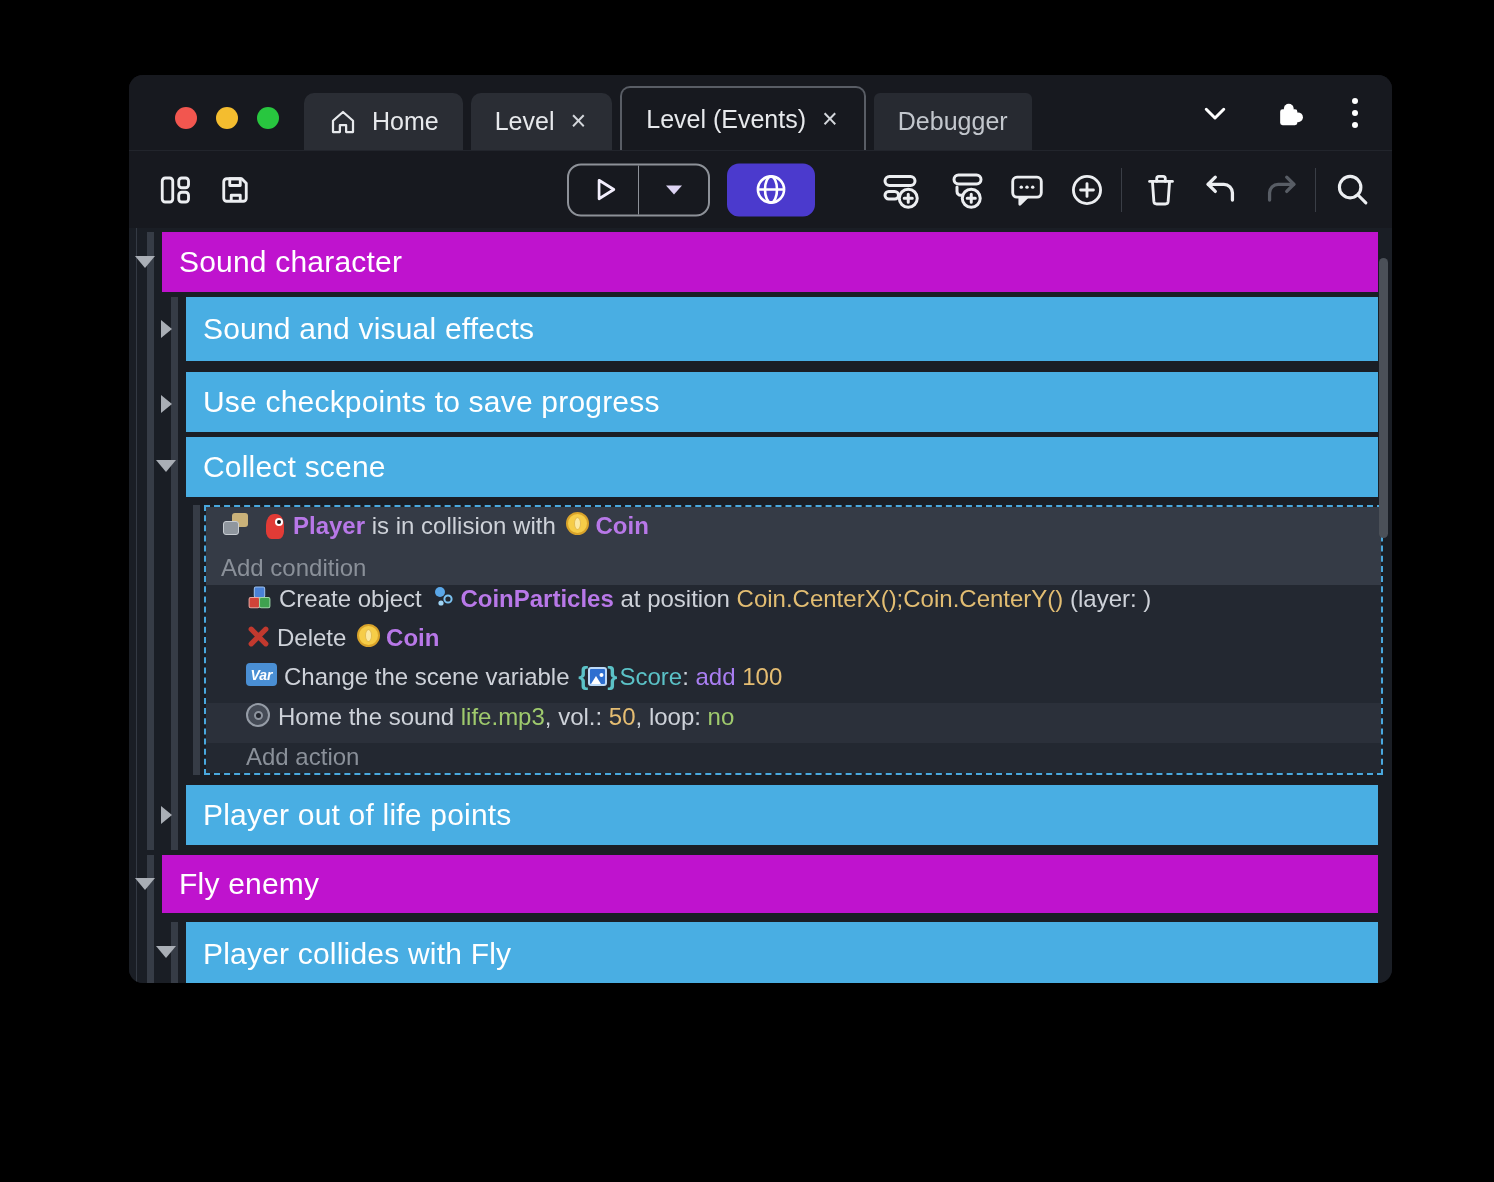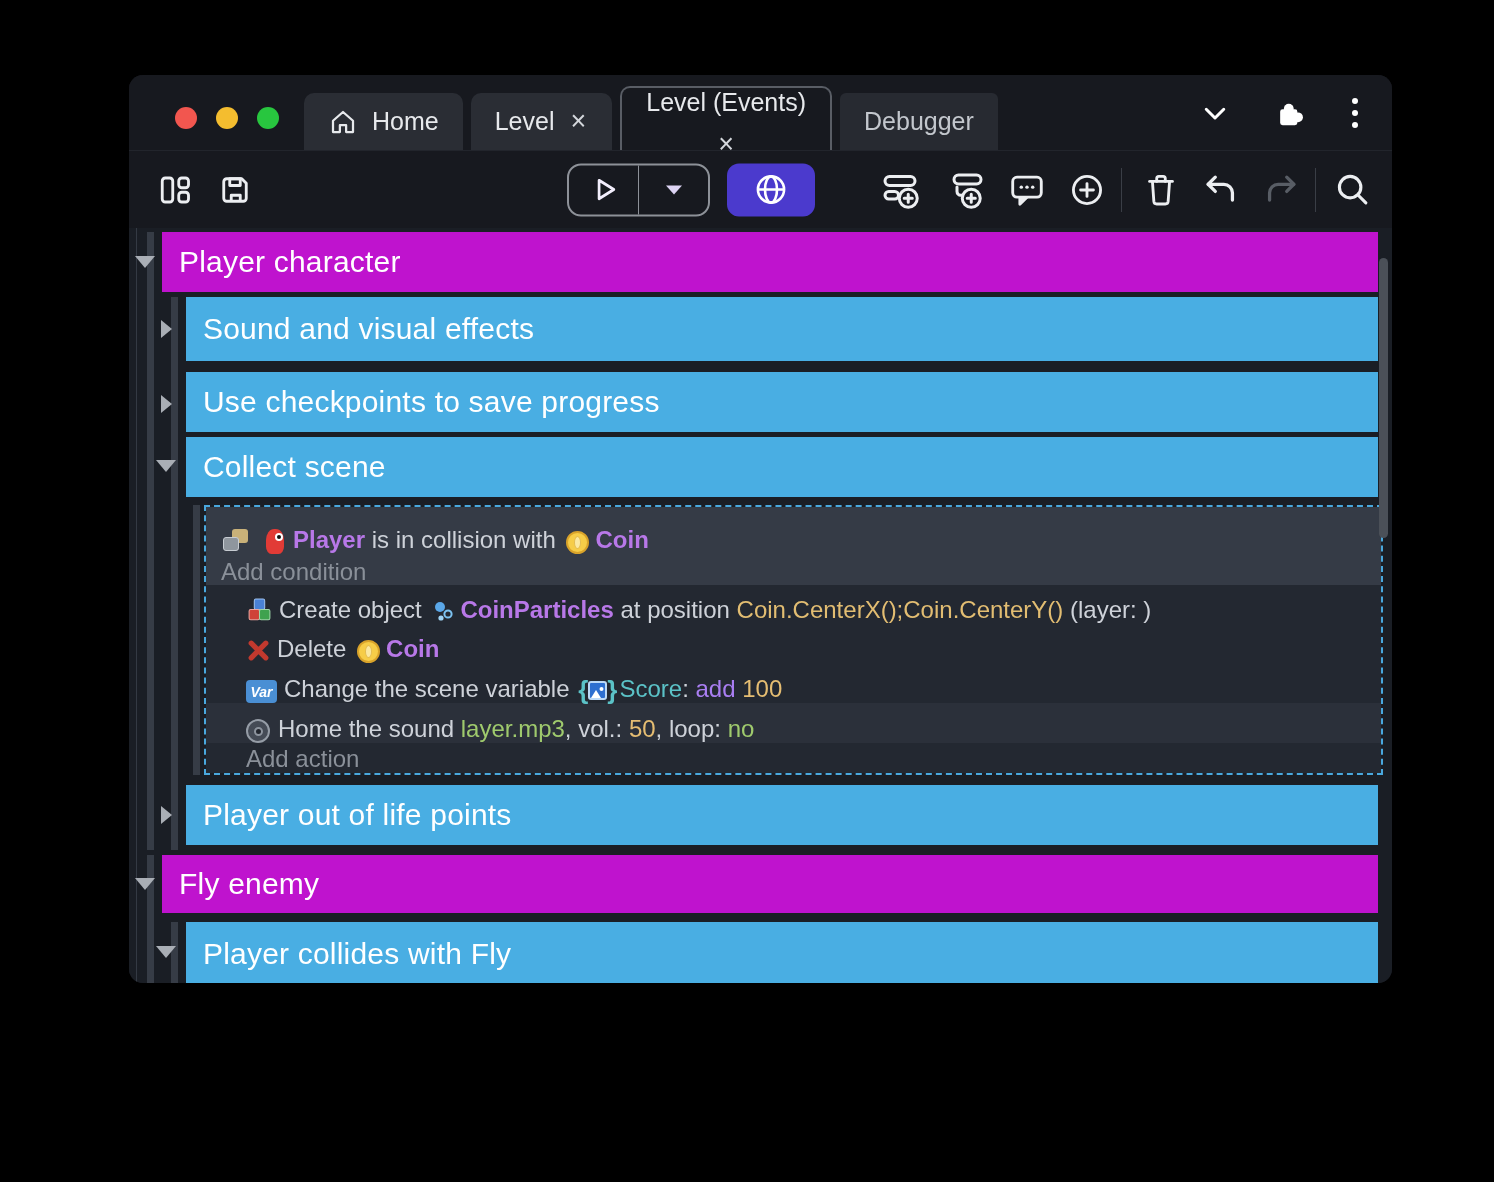--- a/index.html
+++ b/index.html
@@ -11,21 +11,21 @@
 
   
   .tabbar { position:relative; height:75px; background:#17191f; }
   .traffic { position:absolute; left:46px; top:32px; display:flex; gap:19px; }
   .light { width:22px; height:22px; border-radius:50%; }
   .light.red{ background:#f2564f; } .light.yellow{ background:#f4bd2f; } .light.green{ background:#28c63f; }
   .tabs { position:absolute; left:175px; bottom:0; display:flex; align-items:flex-end; gap:8px; }
   .tab { height:57px; display:flex; align-items:center; gap:14px; padding:0 24px;
          background:#2a2d34; border-radius:10px 10px 0 0; color:#e7e9ec; font-size:25px; }
   .tab .close { font-size:27px; color:#d4d7dc; line-height:1; padding:0 2px; }
-  .tab.active { height:64px; background:#17191f; border:2px solid #595d65; border-bottom:none;flex-direction:column; }
+  .tab.active { height:64px; background:#17191f; border:2px solid #595d65; border-bottom:none; }
   .tab.dim { color:#c3c7cd; background:#272a31; border-radius:6px 6px 0 0; }
   .tabbar-right { position:absolute; right:30px; top:0; height:75px; display:flex; align-items:center; gap:42px; }
   .dots { display:flex; flex-direction:column; gap:6px; padding:4px; }
   .dots i { width:6px; height:6px; border-radius:50%; background:#fff; }
 
   
   .toolbar { position:relative; height:78px; background:#17191f; border-top:1px solid #22252c; }
   .tbtn { position:absolute; top:50%; transform:translateY(-50%); display:flex; align-items:center; justify-content:center; }
   .sep { position:absolute; top:17px; width:1px; height:44px; background:#3a3e46; }
   .play-group { left:438px; width:143px; height:53px; border:2px solid #8d9198; border-radius:14px;
@@ -43,21 +43,21 @@
   .tri.down { border-left:10px solid transparent; border-right:10px solid transparent; border-top:12px solid #a9aeb5; }
   .tri.right { border-top:9px solid transparent; border-bottom:9px solid transparent; border-left:11px solid #a9aeb5; }
   .grp { position:absolute; right:14px; display:flex; align-items:center; padding-left:17px;
          color:#fff; font-size:30px; font-weight:500; letter-spacing:.2px; }
   .grp.magenta { background:#bf13ce; }
   .grp.blue { background:#49aee3; }
 
   .evt { position:absolute; left:75px; right:9px; border:2px dashed #49a8de; }
   .evt .cond-zone { background:#353b46; }
   .evt .act-zone { background:#232831; }
-  .row { display:flex; align-items:flex-end; white-space:pre; font-size:24px; color:#ced2d9; }
+  .row { display:flex; align-items:flex-start; white-space:pre; font-size:24px; color:#ced2d9; }
   .seg { white-space:pre; }
   .obj { color:#b878e8; font-weight:bold; }
   .expr { color:#e2bd72; }
   .varname { color:#5bc2c7; }
   .op { color:#a97ef2; }
   .num { color:#e5bd72; }
   .grn { color:#9fca6d; }
   .addlink { color:#8a9099; font-size:24px; }
   .icon { display:inline-flex; align-items:center; justify-content:center; flex:none; }
 
@@ -251,21 +251,21 @@
 
       <span class="tri down" style="left:6px;  top:28px"></span>
       <span class="tri right" style="left:32px; top:92px"></span>
       <span class="tri right" style="left:32px; top:167px"></span>
       <span class="tri down" style="left:27px; top:232px"></span>
       <span class="tri right" style="left:32px; top:578px"></span>
       <span class="tri down" style="left:6px;  top:650px"></span>
       <span class="tri down" style="left:27px; top:718px"></span>
 
       <div class="grp magenta" style="left:33px; top:4px;   height:60px">
-        <span>Player character</span>
+        <span>Sound character</span>
       </div>
       <div class="grp blue" style="left:57px; top:69px;  height:64px">
         <span>Sound and visual effects</span>
       </div>
       <div class="grp blue" style="left:57px; top:144px; height:60px">
         <span>Use checkpoints to save progress</span>
       </div>
       <div class="grp blue" style="left:57px; top:209px; height:60px">
         <span>Collect scene</span>
       </div>
@@ -330,21 +330,21 @@
               <span class="brace">}</span>
             </span>
             <span class="seg varname">Score</span>
             <span class="seg">: </span>
             <span class="seg op">add </span>
             <span class="seg num">100</span>
           </div>
           <div class="row" style="height:40px; padding-left:40px; background:#2b303a">
             <span class="speaker"><i></i></span>
             <span class="seg">Home the sound </span>
-            <span class="seg grn">layer.mp3</span>
+            <span class="seg grn">life.mp3</span>
             <span class="seg">, vol.: </span>
             <span class="seg num">50</span>
             <span class="seg">, loop: </span>
             <span class="seg grn">no</span>
           </div>
           <div class="row addlink" style="height:30px; padding-left:40px">
             <span>Add action</span>
           </div>
         </div>
       </div>

